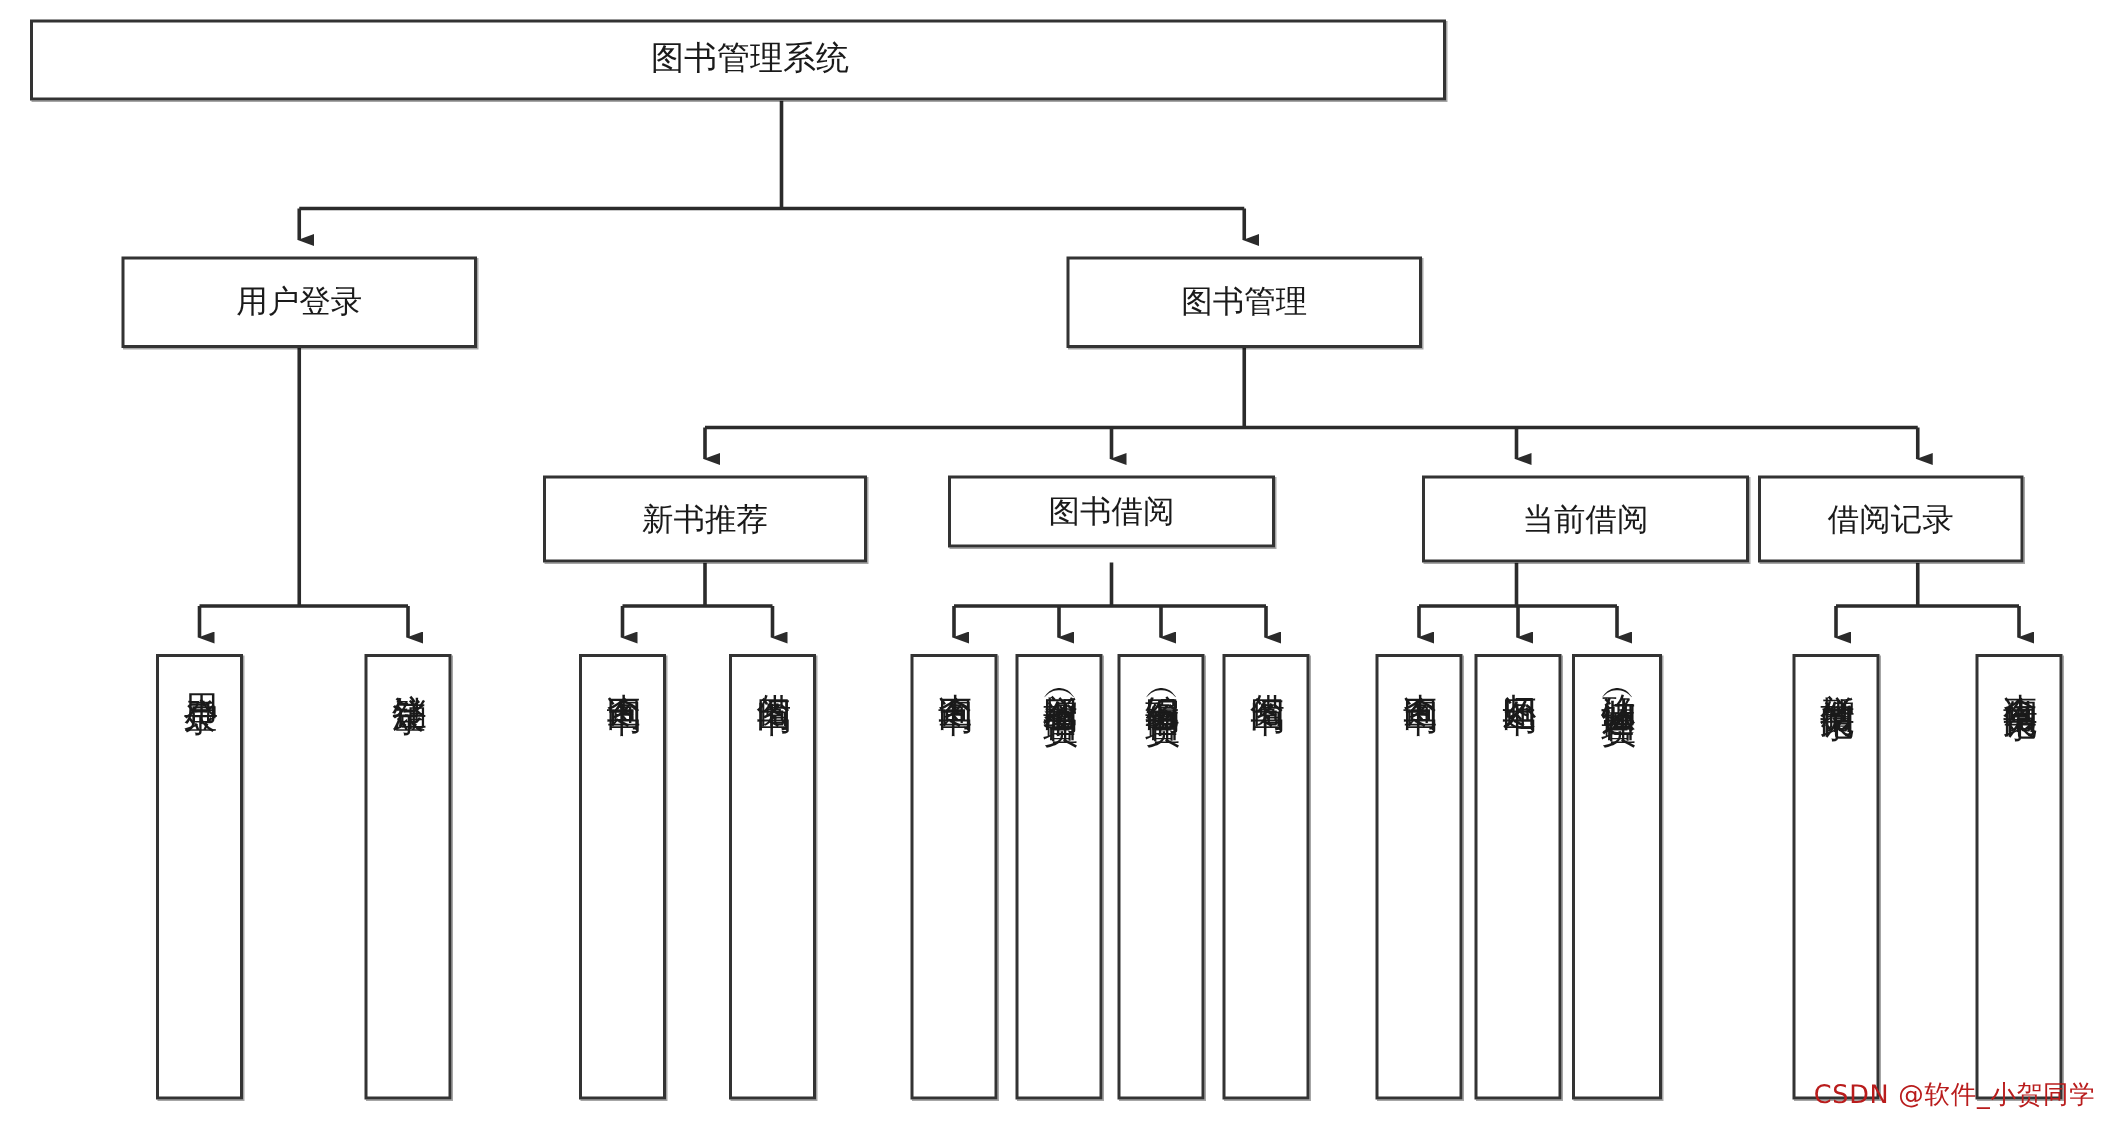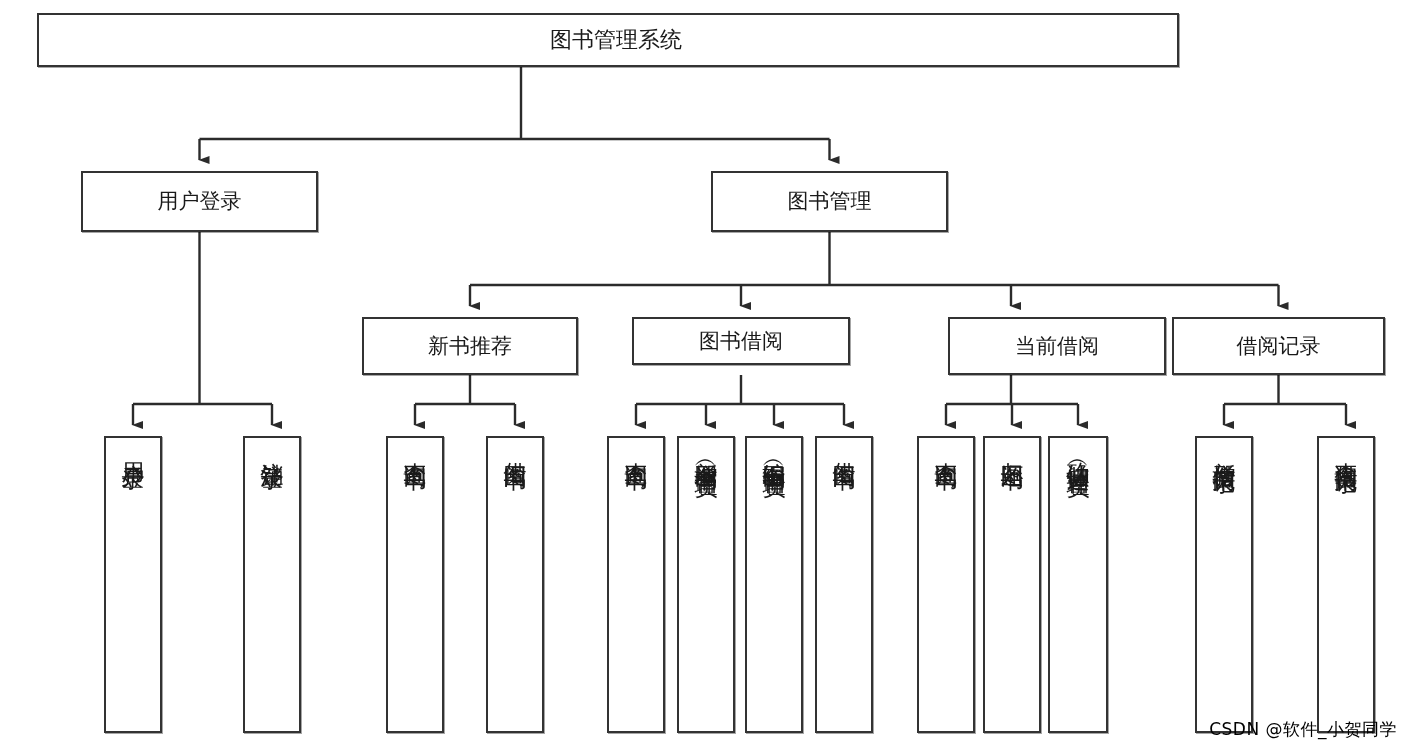--- a/index.html
+++ b/index.html
@@ -57,21 +57,21 @@
     font-size: 23px;
     letter-spacing: 2px;
     line-height: 1;
     margin: 0 auto;
   }
   .watermark {
     position: absolute;
     right: 8px;
     bottom: 6px;
     font-size: 17px;
-    color: #000000;
+    color: #b91c1c;
     letter-spacing: 0.5px;
     white-space: nowrap;
     font-family: "DejaVu Sans", "Liberation Sans", sans-serif;
   }
 </style>
 </head>
 <body>
 
 <div id="canvas">
 
@@ -105,39 +105,39 @@
         <path d="M946,404 L946,425" marker-end="url(#arrow)"></path>
         <path d="M1012,404 L1012,425" marker-end="url(#arrow)"></path>
         <path d="M1078,404 L1078,425" marker-end="url(#arrow)"></path>
         <path d="M1278.5,375 L1278.5,404 M1224,404 L1346,404"></path>
         <path d="M1224,404 L1224,425" marker-end="url(#arrow)"></path>
         <path d="M1346,404 L1346,425" marker-end="url(#arrow)"></path>
       </g>
   </svg>
 
   <div id="nodes-layer">
-      <div class="node root horiz" style="left: 37px; top: 13px; width: 1142px; height: 54px; padding-left: 16px;">
+      <div class="node root horiz" style="left: 20px; top: 13px; width: 944px; height: 54px; padding-left: 16px;">
         <span class="label">图书管理系统</span>
       </div>
       <div class="node horiz" style="left: 81px; top: 171px; width: 237px; height: 61px;">
         <span class="label">用户登录</span>
       </div>
       <div class="node horiz" style="left: 711px; top: 171px; width: 237px; height: 61px;">
         <span class="label">图书管理</span>
       </div>
       <div class="node horiz" style="left: 362px; top: 317px; width: 216px; height: 58px;">
         <span class="label">新书推荐</span>
       </div>
       <div class="node horiz" style="left: 632px; top: 317px; width: 218px; height: 48px;">
         <span class="label">图书借阅</span>
       </div>
       <div class="node horiz" style="left: 902px; top: 317px; width: 218px; height: 58px; margin-left: 46px;">
         <span class="label">当前借阅</span>
       </div>
-      <div class="node horiz" style="left: 1172px; top: 317px; width: 213px; height: 58px; align-items: center;">
+      <div class="node horiz" style="left: 1172px; top: 317px; width: 177px; height: 58px; align-items: center;">
         <span class="label">借阅记录</span>
       </div>
       <div class="node vert" style="left: 104px; top: 436px; width: 58px; height: 297px;">
         <span class="label">用户登录</span>
       </div>
       <div class="node vert" style="left: 243px; top: 436px; width: 58px; height: 297px;">
         <span class="label">注销登录</span>
       </div>
       <div class="node vert" style="left: 386px; top: 436px; width: 58px; height: 297px;">
         <span class="label">查询图书</span>

